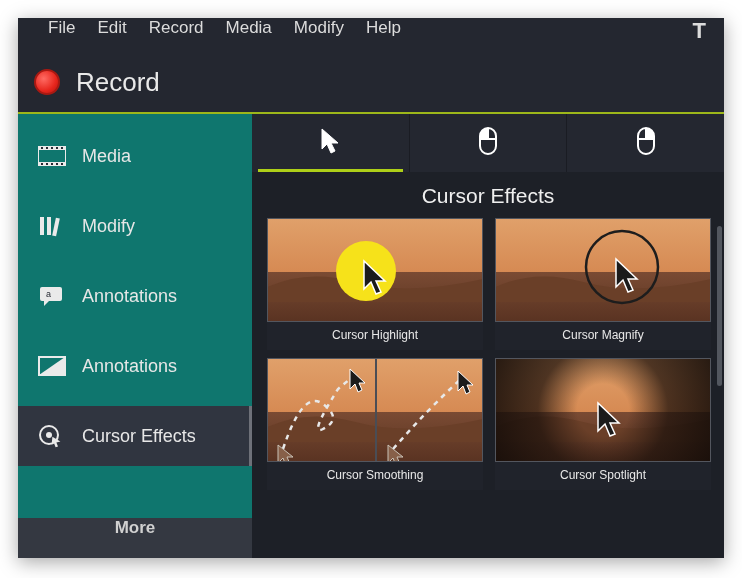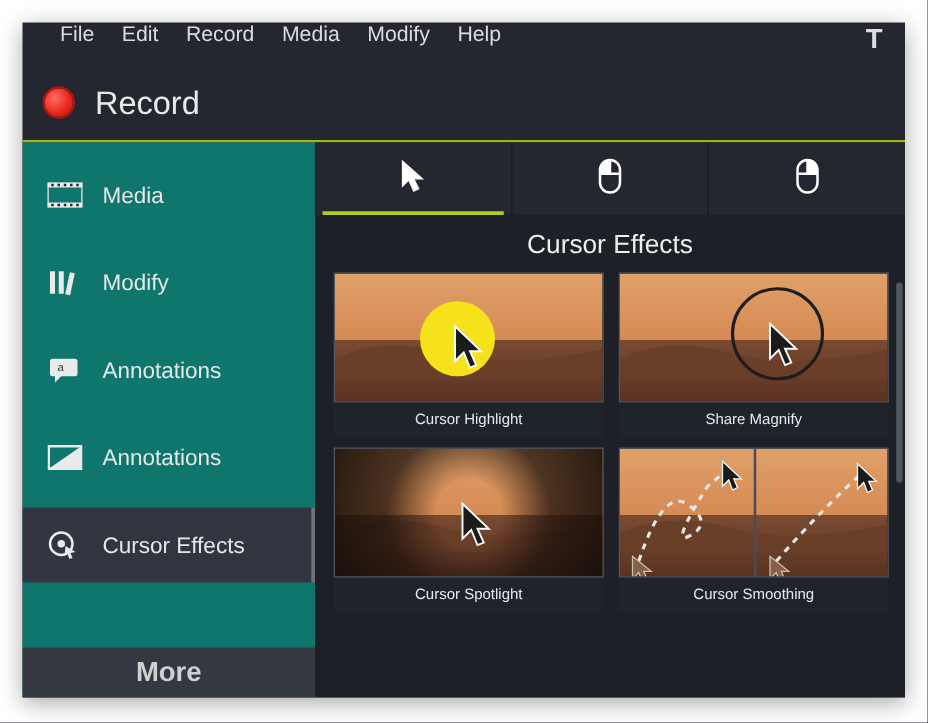--- a/index.html
+++ b/index.html
@@ -95,24 +95,24 @@
       width: 28px; height: 24px;
       display: flex;
       align-items: center;
       justify-content: center;
     }
     .side-more {
       height: 40px;
       margin-top: auto;
       background: #343841;
       display: flex;
-      align-items: center;
+      align-items: flex-start;
       justify-content: center;
       color: #d0d0d0;
-      font-size: 22px;
+      font-size: 17px;
       font-weight: 600;
       cursor: pointer;
     }
     .main {
       flex: 1;
       background: #1d2027;
       display: flex;
       flex-direction: column;
       min-width: 0;
     }
@@ -351,40 +351,21 @@
                     <svg viewBox="0 0 216 40" preserveAspectRatio="none">
                       <path d="M0 30 Q40 5 90 20 T216 15 L216 40 L0 40 Z" fill="#6a3f28"></path>
                     </svg>
                   </div>
               </div>
               <svg width="216" height="104" style="position:absolute;inset:0">
                 <circle cx="126" cy="48" r="36" fill="none" stroke="#1d1d1d" stroke-width="2.5"></circle>
                 <path d="M120 40 L120 68 L127 61 L132 73 L137 71 L132 60 L141 60 Z" fill="#1b1b1b" stroke="#fff" stroke-width="1.5"></path>
               </svg>
             </div>
-            <div class="caption">Share Magnify</div>
-          </div>
-
-          <div class="card">
-            <div class="thumb">
-              <div class="thumb-bg">
-                <div class="sky"></div>
-                  <div class="hills"></div>
-                <div class="hill-shape">
-                    <svg viewBox="0 0 216 40" preserveAspectRatio="none">
-                      <path d="M0 30 Q40 5 90 20 T216 15 L216 40 L0 40 Z" fill="#6a3f28"></path>
-                    </svg>
-                  </div>
-              </div>
-              <div style="position:absolute;inset:0;background:radial-gradient(circle at 50% 50%, rgba(0,0,0,0) 0%, rgba(0,0,0,0) 22%, rgba(30,18,12,0.75) 55%, rgba(20,12,8,0.9) 100%)"></div>
-              <svg width="216" height="104" style="position:absolute;inset:0">
-                <path d="M102 44 L102 72 L109 65 L114 77 L119 75 L114 64 L123 64 Z" fill="#1b1b1b" stroke="#fff" stroke-width="1.5"></path>
-              </svg>
-            </div>
-            <div class="caption">Cursor Spotlight</div>
+            <div class="caption">Cursor Magnify</div>
           </div>
 
           <div class="card">
             <div class="thumb">
               <div class="thumb-bg">
                 <div class="sky"></div>
                   <div class="hills"></div>
                 <div class="hill-shape">
                     <svg viewBox="0 0 216 40" preserveAspectRatio="none">
                       <path d="M0 30 Q40 5 90 20 T216 15 L216 40 L0 40 Z" fill="#6a3f28"></path>
@@ -397,17 +378,36 @@
                 <path d="M82 10 L82 30 L87 25 L90 33 L94 31 L91 24 L97 24 Z" fill="#1b1b1b" stroke="#fff" stroke-width="1"></path>
                 <path d="M10 86 L10 104 L15 99 L18 107 L22 105 L19 98 L25 98 Z" fill="#876049" stroke="#c9c2b7" stroke-width="1"></path>
                 <path d="M125 90 Q160 50 195 18" fill="none" stroke="#e8e8e8" stroke-width="2.5" stroke-dasharray="5 5"></path>
                 <path d="M190 12 L190 32 L195 27 L198 35 L202 33 L199 26 L205 26 Z" fill="#1b1b1b" stroke="#fff" stroke-width="1"></path>
                 <path d="M120 86 L120 104 L125 99 L128 107 L132 105 L129 98 L135 98 Z" fill="#876049" stroke="#c9c2b7" stroke-width="1"></path>
               </svg>
             </div>
             <div class="caption">Cursor Smoothing</div>
           </div>
 
+          <div class="card">
+            <div class="thumb">
+              <div class="thumb-bg">
+                <div class="sky"></div>
+                  <div class="hills"></div>
+                <div class="hill-shape">
+                    <svg viewBox="0 0 216 40" preserveAspectRatio="none">
+                      <path d="M0 30 Q40 5 90 20 T216 15 L216 40 L0 40 Z" fill="#6a3f28"></path>
+                    </svg>
+                  </div>
+              </div>
+              <div style="position:absolute;inset:0;background:radial-gradient(circle at 50% 50%, rgba(0,0,0,0) 0%, rgba(0,0,0,0) 22%, rgba(30,18,12,0.75) 55%, rgba(20,12,8,0.9) 100%)"></div>
+              <svg width="216" height="104" style="position:absolute;inset:0">
+                <path d="M102 44 L102 72 L109 65 L114 77 L119 75 L114 64 L123 64 Z" fill="#1b1b1b" stroke="#fff" stroke-width="1.5"></path>
+              </svg>
+            </div>
+            <div class="caption">Cursor Spotlight</div>
+          </div>
+
         </div>
       </div>
     </div>
   </div>
 </div>
 
 </body></html>

